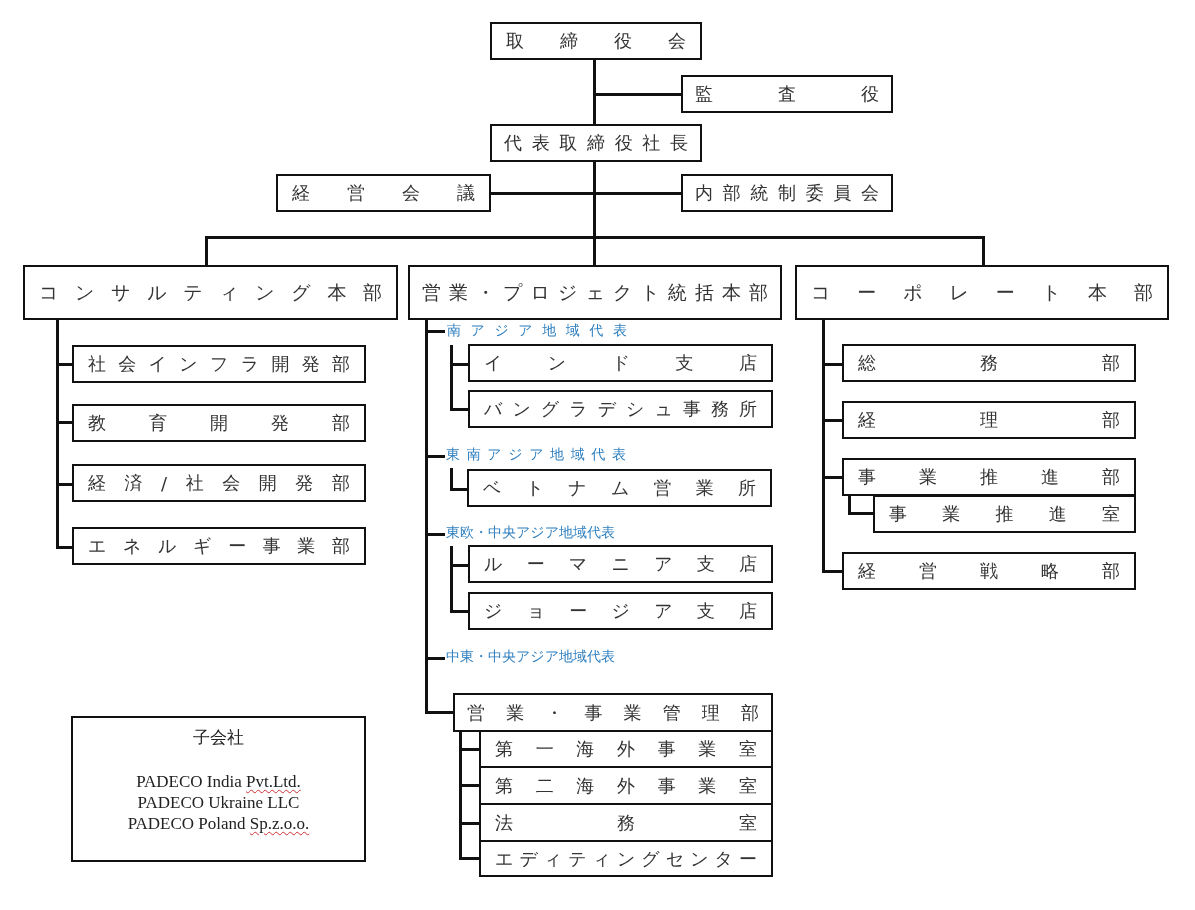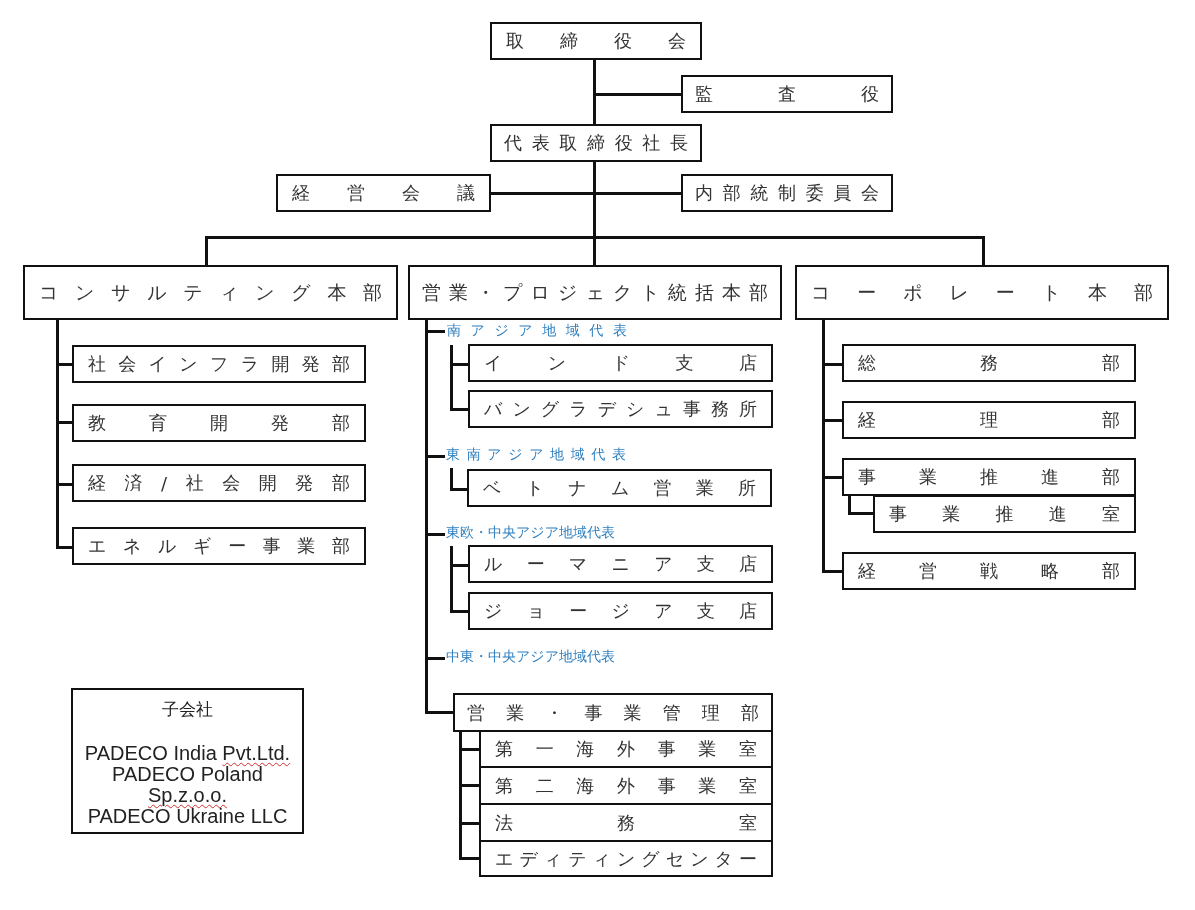--- a/index.html
+++ b/index.html
@@ -11,21 +11,21 @@
   .box.big { font-size: 19px; }
   .box .ch { display: inline-block; }
   .ln { position: absolute; background: #111; }
   .h { height: 2.5px; }
   .v { width: 2.5px; }
   .region { position: absolute; color: #2e7fbf; font-size: 14px; letter-spacing: 0; white-space: nowrap;
             display: flex; justify-content: space-between; }
   .subsid { position: absolute; box-sizing: border-box; border: 2.5px solid #111;
             font-family: "Liberation Sans", sans-serif; text-align: center; color: #222; }
   .subsid .title { font-size: 17px; margin-top: 8px; }
-  .subsid .co { font-size: 20px; line-height: 21px; }
+  .subsid .co { font-size: 17px; line-height: 21px; font-family: Liberation Serif, serif; }
   .subsid .gap { height: 22px; }
   .squig { text-decoration: underline wavy #d03030; text-decoration-thickness: 1px; text-underline-offset: 2px; }
 </style>
 </head>
 <body>
 
 <div class="ln v" style="left:593px;top:57px;height:70px;"></div>
 <div class="ln h" style="left:593px;top:93px;width:89px;"></div>
 <div class="ln v" style="left:593px;top:162px;height:103px;"></div>
 <div class="ln h" style="left:489px;top:192px;width:193px;"></div>
@@ -327,27 +327,27 @@
     <span class="ch">室</span>
   </div>
 <div class="box" style="left:842px;top:552px;width:294px;height:38px;padding:0 14px;">
     <span class="ch">経</span>
     <span class="ch">営</span>
     <span class="ch">戦</span>
     <span class="ch">略</span>
     <span class="ch">部</span>
   </div>
 
-<div class="subsid" style="left:71px;top:688px;width:233px;height:146px;">
+<div class="subsid" style="left:71px;top:716px;width:295px;height:146px;">
   <div class="title">子会社</div>
   <div class="gap"></div>
   <div class="co">
     <span>PADECO India</span>
     <span class="squig">Pvt.Ltd.</span>
   </div>
   <div class="co">
+    <span>PADECO Ukraine LLC</span>
+  </div>
+  <div class="co">
     <span>PADECO Poland</span>
     <span class="squig">Sp.z.o.o.</span>
   </div>
-  <div class="co">
-    <span>PADECO Ukraine LLC</span>
-  </div>
 </div>
 
 </body></html>

